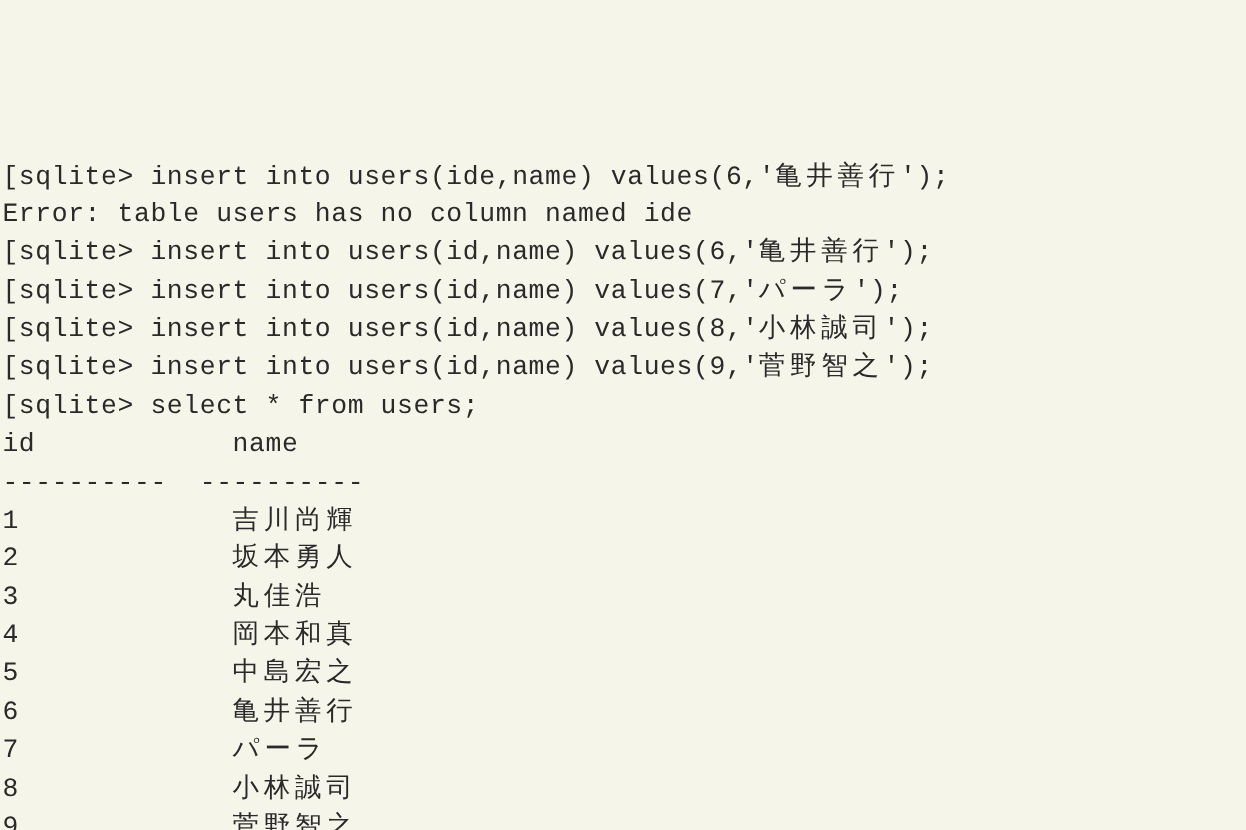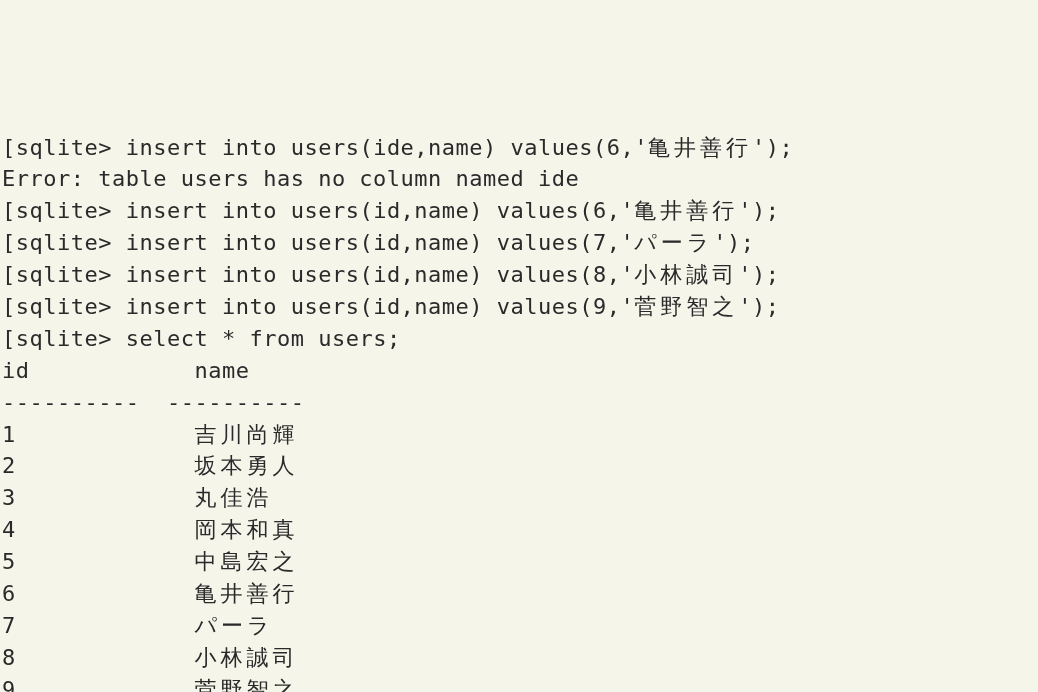--- a/index.html
+++ b/index.html
@@ -12,20 +12,21 @@
       font-family: "SF Mono", "Menlo", "Monaco", "Consolas", monospace;
       font-size: 22px;
       color: #2a2a2a;
       padding: 4px 0 4px 2px;
       line-height: 1.45;
       letter-spacing: 0.5px;
       white-space: pre;
     }
     .line {
       display: block;
+      font-family: Liberation Mono, monospace;
     }
     .prompt-bracket {
       color: #2a2a2a;
     }
     .cjk {
       letter-spacing: 4px;
     }
   </style>
 </head>
 <body>

